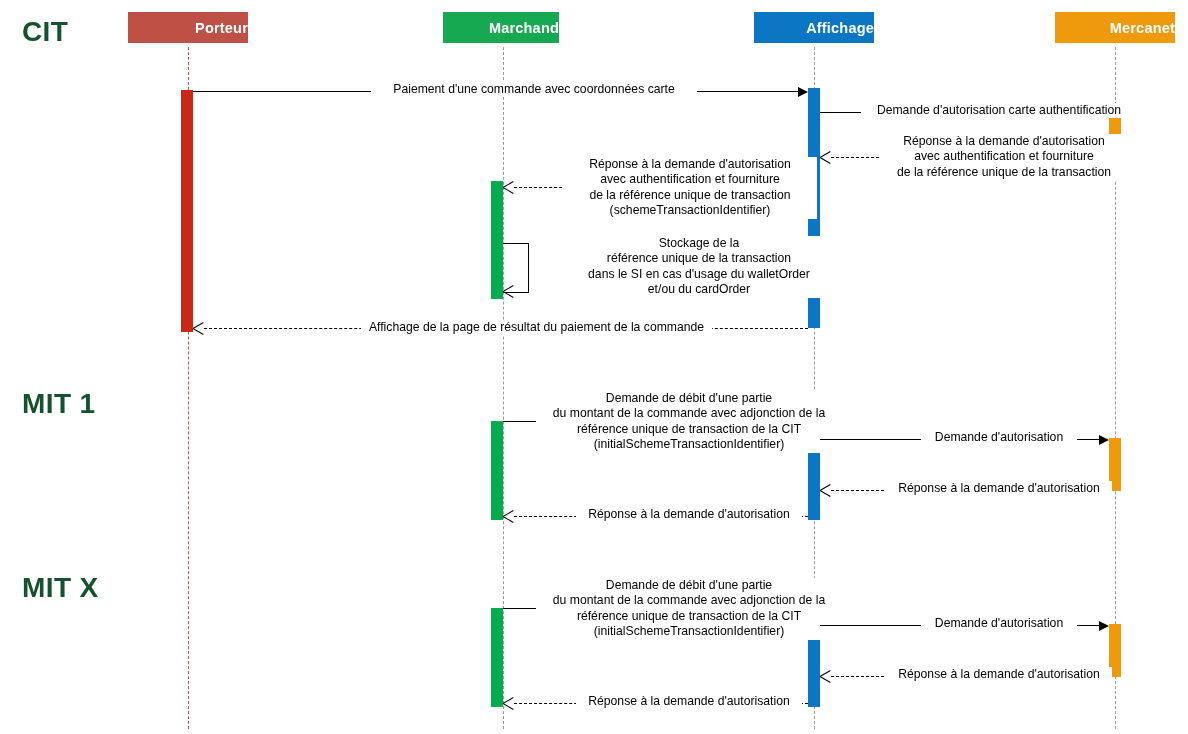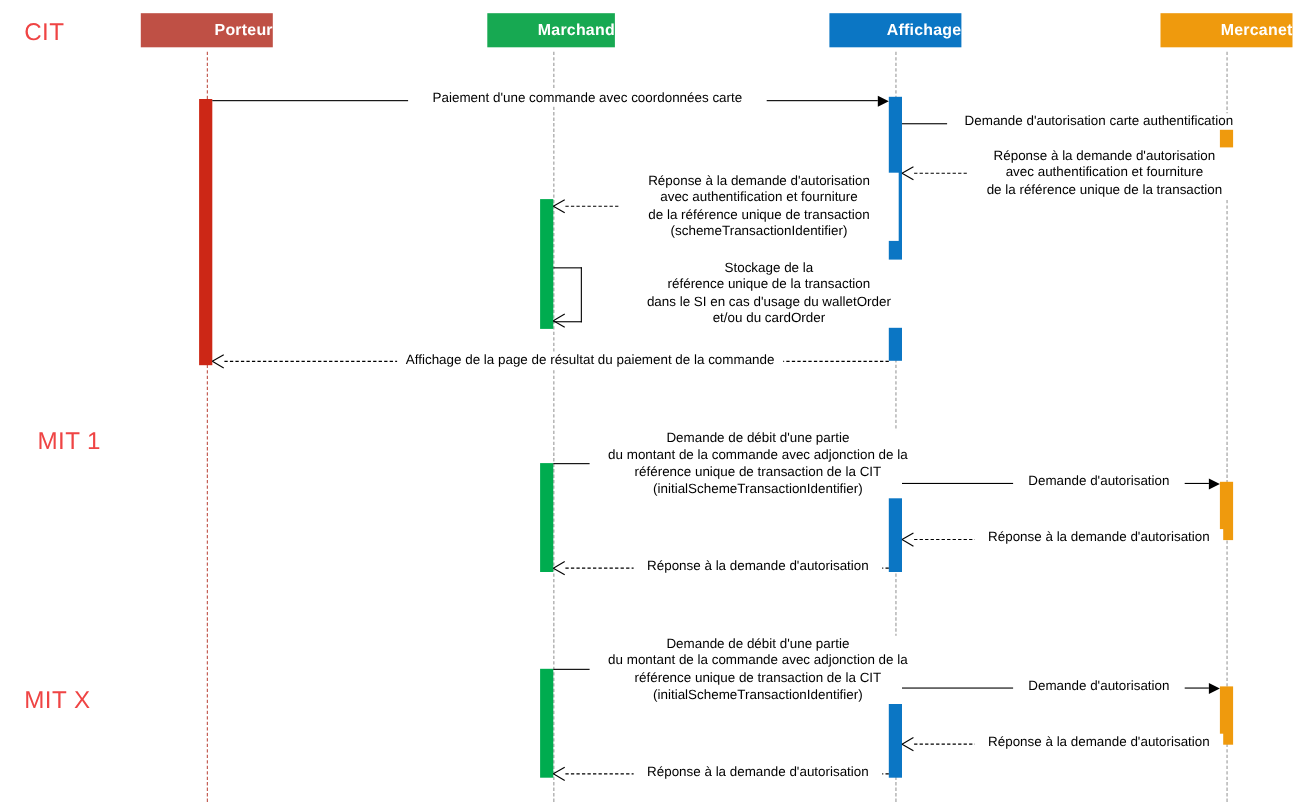--- a/index.html
+++ b/index.html
@@ -14,24 +14,24 @@
   #canvas {
     position: relative;
     width: 1188px;
     height: 734px;
     overflow: hidden;
     background: #ffffff;
   }
   
   .phase-label {
     position: absolute;
-    font-weight: normal;
-    font-size: 22px;
+    font-weight: bold;
+    font-size: 28px;
     letter-spacing: .4px;
-    color: #ef4444;
+    color: #14532d;
     white-space: nowrap;
   }
   
   .actor-box {
     position: absolute;
     height: 31px;
     display: flex;
     align-items: center;
     justify-content: flex-end;
     color: #ffffff;
@@ -115,22 +115,22 @@
     border-left: none;
     background: transparent;
   }
 </style>
 </head>
 <body>
 
 <div id="canvas">
   <div id="phases-layer">
       <div class="phase-label" style="left: 22px; top: 16px;">CIT</div>
-      <div class="phase-label" style="left: 22px; top: 388px; margin-left: 12px;">MIT 1</div>
-      <div class="phase-label" style="left: 22px; top: 624px;">MIT X</div>
+      <div class="phase-label" style="left: 22px; top: 388px;">MIT 1</div>
+      <div class="phase-label" style="left: 22px; top: 572px;">MIT X</div>
     </div>
   <div id="lifelines-layer">
       <div class="lifeline" style="left: 188px; top: 47px; height: 682px; border-left-color: rgb(191, 80, 69);"></div>
       <div class="lifeline" style="left: 503px; top: 47px; height: 682px; border-left-color: rgb(154, 154, 154);"></div>
       <div class="lifeline" style="left: 814px; top: 47px; height: 682px; border-left-color: rgb(154, 154, 154);"></div>
       <div class="lifeline" style="left: 1115px; top: 47px; height: 682px; border-left-color: rgb(154, 154, 154);"></div>
     </div>
   <div id="activations-layer">
       <div class="activation" style="left: 181px; top: 90px; height: 242px; background: rgb(204, 39, 22);"></div>
       <div class="activation" style="left: 808px; top: 88px; height: 240px; background: rgb(11, 118, 196);"></div>

